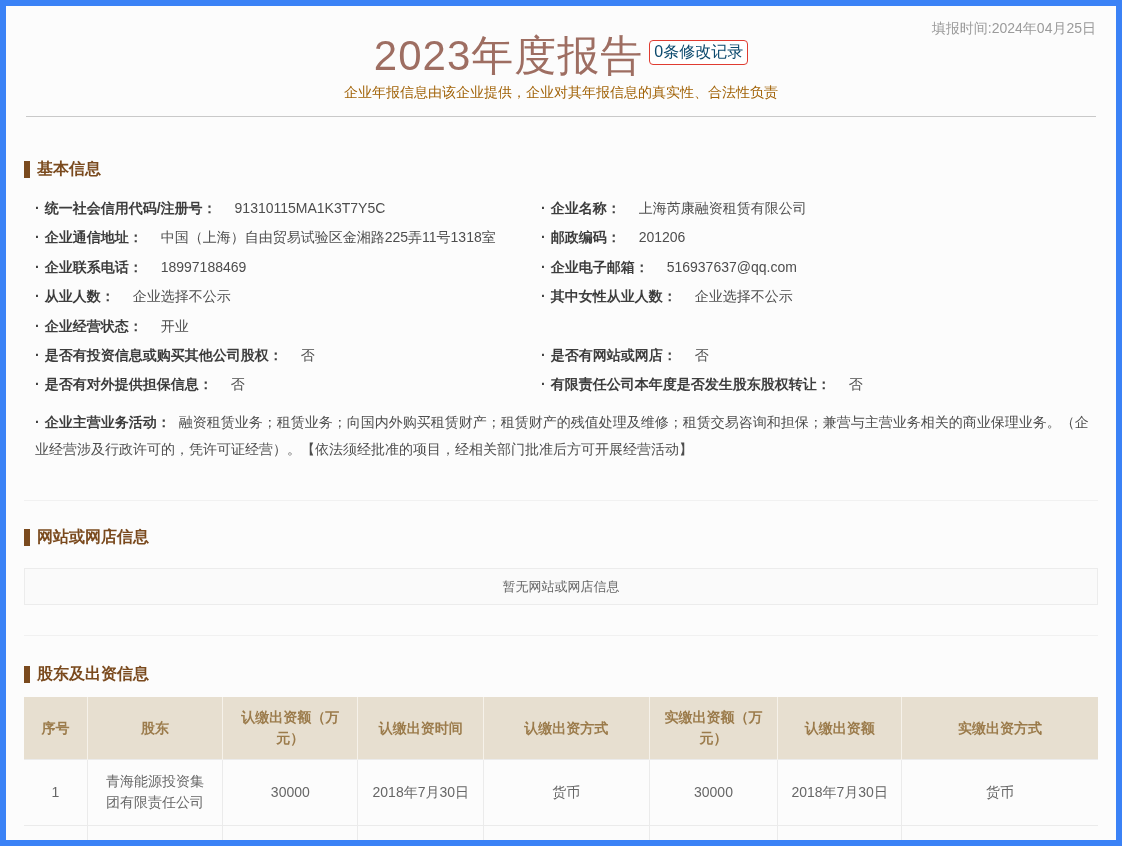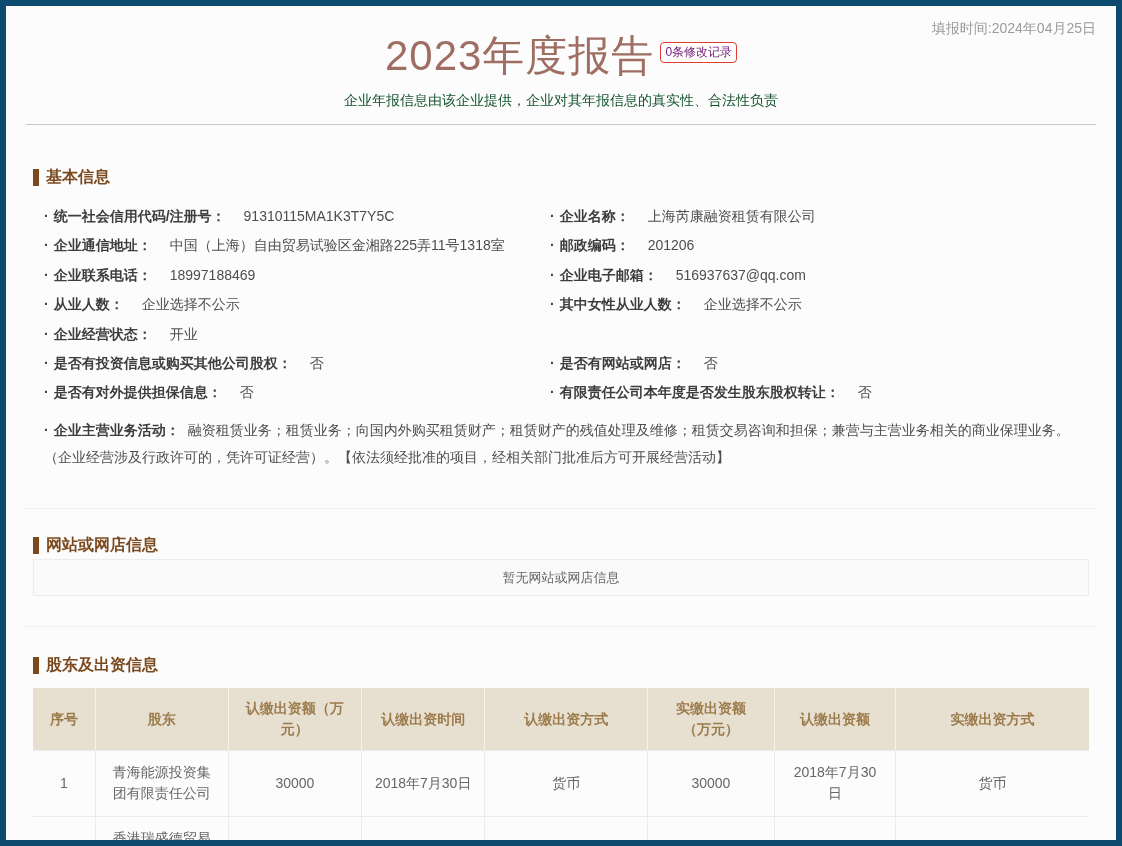--- a/index.html
+++ b/index.html
@@ -3,53 +3,53 @@
 <meta charset="utf-8">
 <style>
   * { box-sizing: border-box; margin: 0; padding: 0; }
   html, body { background: #ffffff; }
   body {
     font-family: "Liberation Sans", "DejaVu Sans", sans-serif;
     width: 1122px; height: 846px; overflow: hidden;
   }
   .page {
     width: 1122px; height: 846px;
-    border: 6px solid #0c4a6e;
+    border: 6px solid #3b82f6;
     background: #fcfcfc;
     overflow: hidden;
     position: relative;
   }
   
   .header { position: relative; padding-top: 22px; }
   .fill-time {
     position: absolute; top: 14px; right: 20px;
     font-size: 14px; color: #9b9b9b;
   }
   .title-row { text-align: center; white-space: nowrap; }
   .title {
     font-size: 42px; color: #9e6e62; letter-spacing: 1px;
     vertical-align: middle;
   }
   .badge {
     display: inline-block; vertical-align: middle;
     margin-left: 6px; margin-top: -8px;
-    font-size: 12px; color: #701a75;
+    font-size: 16px; color: #0c4a6e;
     border: 1px solid #e03c31; border-radius: 4px;
     padding: 1px 4px; cursor: pointer; background: #fff;
   }
   .subtitle {
-    margin-top: 8px; text-align: center;
-    font-size: 14px; color: #14532d;
+    margin-top: 0; text-align: center;
+    font-size: 14px; color: #a16207;
   }
   .header-divider {
     margin: 14px 20px 0 20px;
     border-bottom: 1px solid #c9c9c9;
   }
   
-  .section { padding: 0 27px; }
+  .section { padding: 0 18px; }
   .section-title {
     font-size: 16px; font-weight: bold; color: #7a4a1e;
     display: flex; align-items: center;
   }
   .section-title .marker {
     display: inline-block; width: 6px; height: 17px;
     background: #7a4a1e; margin-right: 7px;
   }
   .sec-basic { margin-top: 42px; }
   .sec-website { margin-top: 26px; }
@@ -59,21 +59,21 @@
   .fields { margin-top: 14px; }
   .field-row { display: grid; grid-template-columns: 506px 1fr; }
   .field { padding: 7px 0; font-size: 14px; line-height: 1.1; margin-left: 11px; }
   .flabel { font-weight: bold; color: #3d3d3d; }
   .flabel::before { content: "·"; color: #3d3d3d; margin-right: 5px; font-weight: bold; }
   .fvalue { color: #4d4d4d; margin-left: 18px; }
   .field.full { padding-top: 9px; line-height: 1.95; }
   .field.full .fvalue { margin-left: 8px; }
   
   .empty-box {
-    margin-top: 3px; height: 37px;
+    margin-top: 20px; height: 37px;
     background: #fafafa; border: 1px solid #ececec;
     display: flex; align-items: center; justify-content: center;
     font-size: 13px; color: #666;
   }
   
   table { border-collapse: collapse; width: 100%; margin-top: 12px; table-layout: fixed; }
   thead th {
     background: #e7dfd0; color: #9b7b4b; font-size: 14px; font-weight: bold;
     height: 62px; text-align: center; vertical-align: middle;
     border-right: 1px solid #f6f2ea; padding: 4px 14px; line-height: 1.5;

